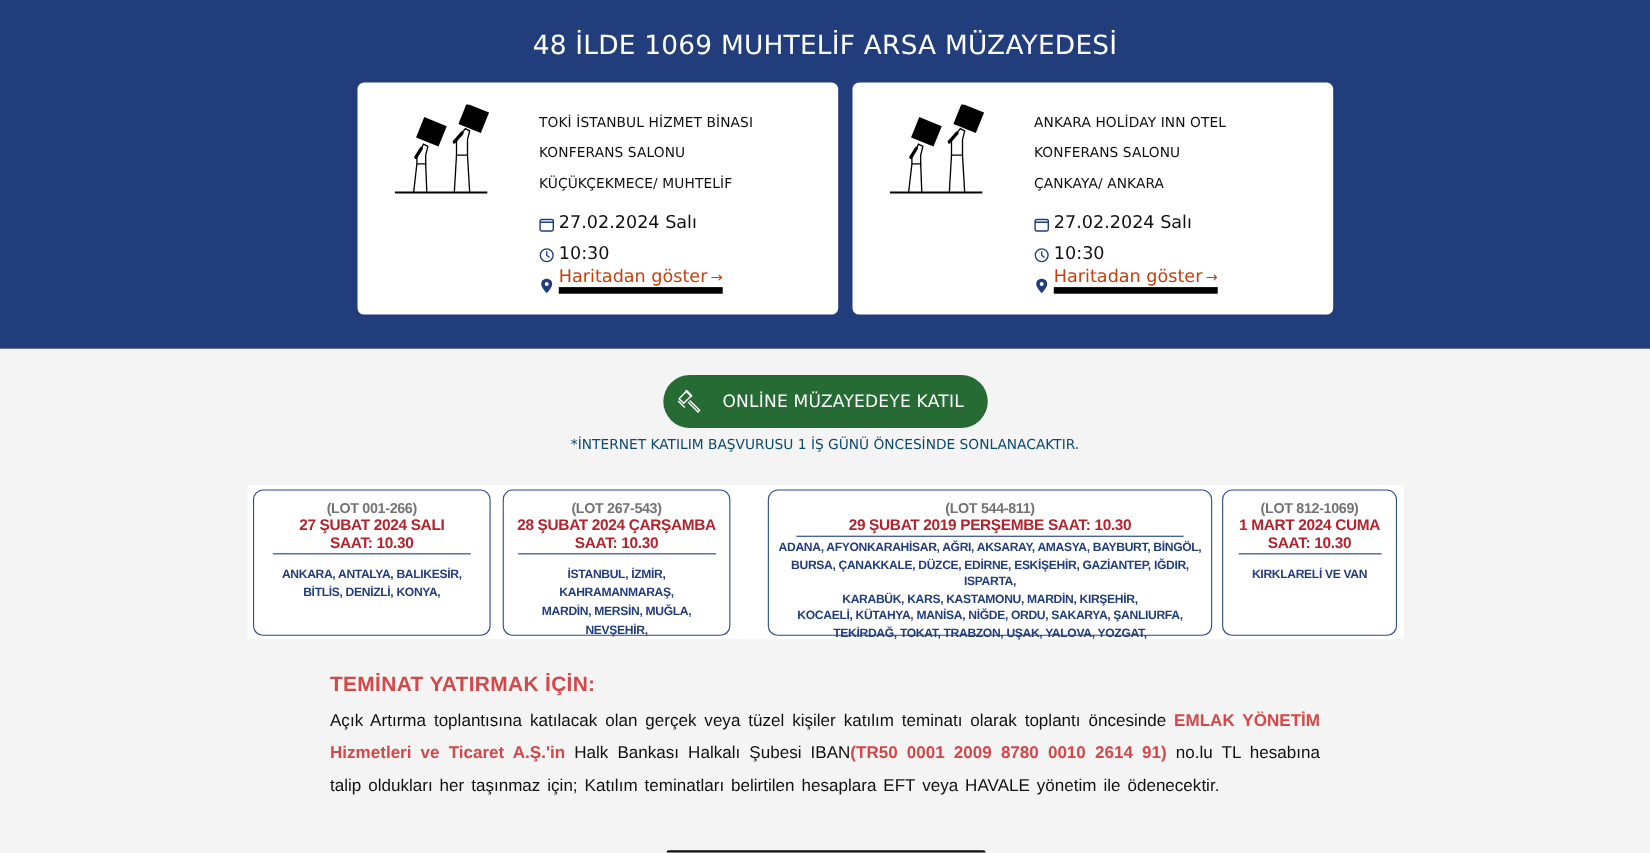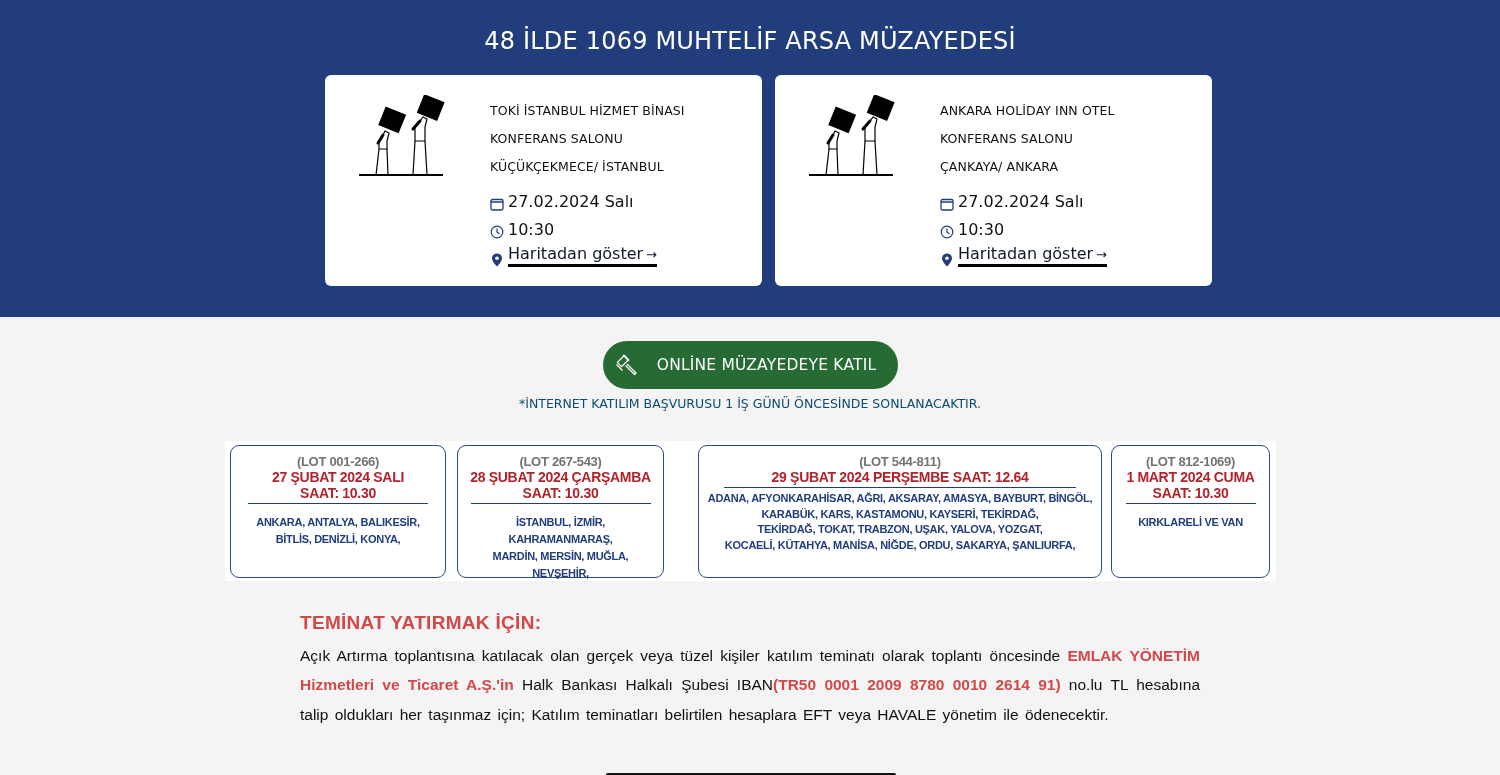--- a/index.html
+++ b/index.html
@@ -10,21 +10,21 @@
   .hero-title { position: absolute; left: 0; right: 0; top: 27px; text-align: center; color: #fff; font-size: 24px; letter-spacing: 0.2px; font-weight: normal; }
 
   .venue-card { position: absolute; top: 75px; width: 437px; height: 211px; background: #fff; border-radius: 6px; }
   .venue-card.left { left: 288px; margin-left: 37px; }
   .venue-card.right { left: 775px; }
   .venue-illus { position: absolute; left: 32px; top: 20px; width: 88px; height: 84px; }
   .venue-info { position: absolute; left: 165px; top: 24px; width: 260px; }
   .venue-line { font-size: 12.5px; color: #111; height: 28px; line-height: 24px; letter-spacing: 0.1px; }
   .meta-row { display: flex; align-items: flex-end; height: 28px; font-size: 16px; color: #111; }
   .meta-row .ico { width: 14px; height: 14px; margin-right: 4px; display: inline-flex; align-items: center; justify-content: center; }
-  .map-link { color: #0f172a; text-decoration: none; border-bottom: 3px solid #000000; padding-bottom: 1px; font-size: 16px; }
+  .map-link { color: #c2410c; text-decoration: none; border-bottom: 6px solid #000000; padding-bottom: 1px; font-size: 16px; }
   .map-link .arrow { font-size: 13px; margin-left: 3px; }
 
   .cta-btn { position: absolute; left: 603px; top: 341px; width: 295px; height: 48px; border-radius: 24px; background: #276b34; color: #fff; display: flex; align-items: center; justify-content: center; font-size: 15.5px; letter-spacing: 0.2px; cursor: pointer; }
   .cta-btn .gavel { width: 26px; height: 26px; margin-right: 18px; margin-left: -12px; }
   .cta-note { position: absolute; left: 0; right: 0; top: 396px; text-align: center; font-size: 12.5px; color: #0c4a6e; }
 
   .lots-wrap { position: absolute; left: 225px; top: 441px; width: 1051px; height: 140px; background: #fff; }
   .lot { position: absolute; top: 4px; height: 133px; border: 1px solid #2c4a86; border-radius: 9px; text-align: center; font-family: "Liberation Sans", sans-serif; font-weight: bold; }
   .lot-title { color: #737373; font-size: 13px; margin-top: 8px; letter-spacing: -0.3px; }
   .lot-date { color: #b3232b; font-size: 14px; line-height: 16px; letter-spacing: -0.3px; }
@@ -59,21 +59,21 @@
           <rect x="62" y="2" width="22" height="20" fill="#000"></rect>
         </g>
       <path d="M60 30 L66 22 L70 24 L68 32 L68 46 L58 46 L58 32 Z" fill="#fff" stroke="#000" stroke-width="1.2"></path>
       <path d="M56 34 L63 26" stroke="#000" stroke-width="3" stroke-linecap="round"></path>
       <line x1="58" y1="46" x2="56" y2="80" stroke="#000" stroke-width="1.2"></line>
       <line x1="68" y1="46" x2="70" y2="80" stroke="#000" stroke-width="1.2"></line>
     </svg>
     <div class="venue-info">
       <div class="venue-line">TOKİ İSTANBUL HİZMET BİNASI</div>
       <div class="venue-line">KONFERANS SALONU</div>
-      <div class="venue-line">KÜÇÜKÇEKMECE/ İSTANBUL</div>
+      <div class="venue-line">KÜÇÜKÇEKMECE/ MUHTELİF</div>
       <div class="meta-row">
         <span class="ico">
           <svg width="14" height="14" viewBox="0 0 14 14">
               <rect x="1" y="2.5" width="12" height="10.5" rx="1.5" fill="none" stroke="#213d7c" stroke-width="1.3"></rect>
               <line x1="1" y1="5" x2="13" y2="5" stroke="#213d7c" stroke-width="1.5"></line>
             </svg>
         </span>
         <span>27.02.2024 Salı</span>
       </div>
       <div class="meta-row">
@@ -185,27 +185,28 @@
     <div class="lot-date">SAAT: 10.30</div>
     <div class="lot-sep" style="width:180px;"></div>
     <div class="lot-cities">
       <div>İSTANBUL, İZMİR, KAHRAMANMARAŞ,</div>
       <div>MARDİN, MERSİN, MUĞLA, NEVŞEHİR,</div>
     </div>
   </div>
 
   <div class="lot wide" style="left:473px;width:404px;">
     <div class="lot-title">(LOT 544-811)</div>
-    <div class="lot-date">29 ŞUBAT 2024 PERŞEMBE SAAT: 12.64</div>
+    <div class="lot-date">29 ŞUBAT 2019 PERŞEMBE SAAT: 10.30</div>
     <div class="lot-sep" style="width:352px;"></div>
     <div class="lot-cities">
       <div>ADANA, AFYONKARAHİSAR, AĞRI, AKSARAY, AMASYA, BAYBURT, BİNGÖL,</div>
-      <div>KARABÜK, KARS, KASTAMONU, KAYSERİ, TEKİRDAĞ,</div>
+      <div>BURSA, ÇANAKKALE, DÜZCE, EDİRNE, ESKİŞEHİR, GAZİANTEP, IĞDIR, ISPARTA,</div>
+      <div>KARABÜK, KARS, KASTAMONU, MARDİN, KIRŞEHİR,</div>
+      <div>KOCAELİ, KÜTAHYA, MANİSA, NİĞDE, ORDU, SAKARYA, ŞANLIURFA,</div>
       <div>TEKİRDAĞ, TOKAT, TRABZON, UŞAK, YALOVA, YOZGAT,</div>
-      <div>KOCAELİ, KÜTAHYA, MANİSA, NİĞDE, ORDU, SAKARYA, ŞANLIURFA,</div>
     </div>
   </div>
 
   <div class="lot" style="left:886px;width:159px;">
     <div class="lot-title">(LOT 812-1069)</div>
     <div class="lot-date">1 MART 2024 CUMA</div>
     <div class="lot-date">SAAT: 10.30</div>
     <div class="lot-sep" style="width:130px;"></div>
     <div class="lot-cities">
       <div>KIRKLARELİ VE VAN</div>

